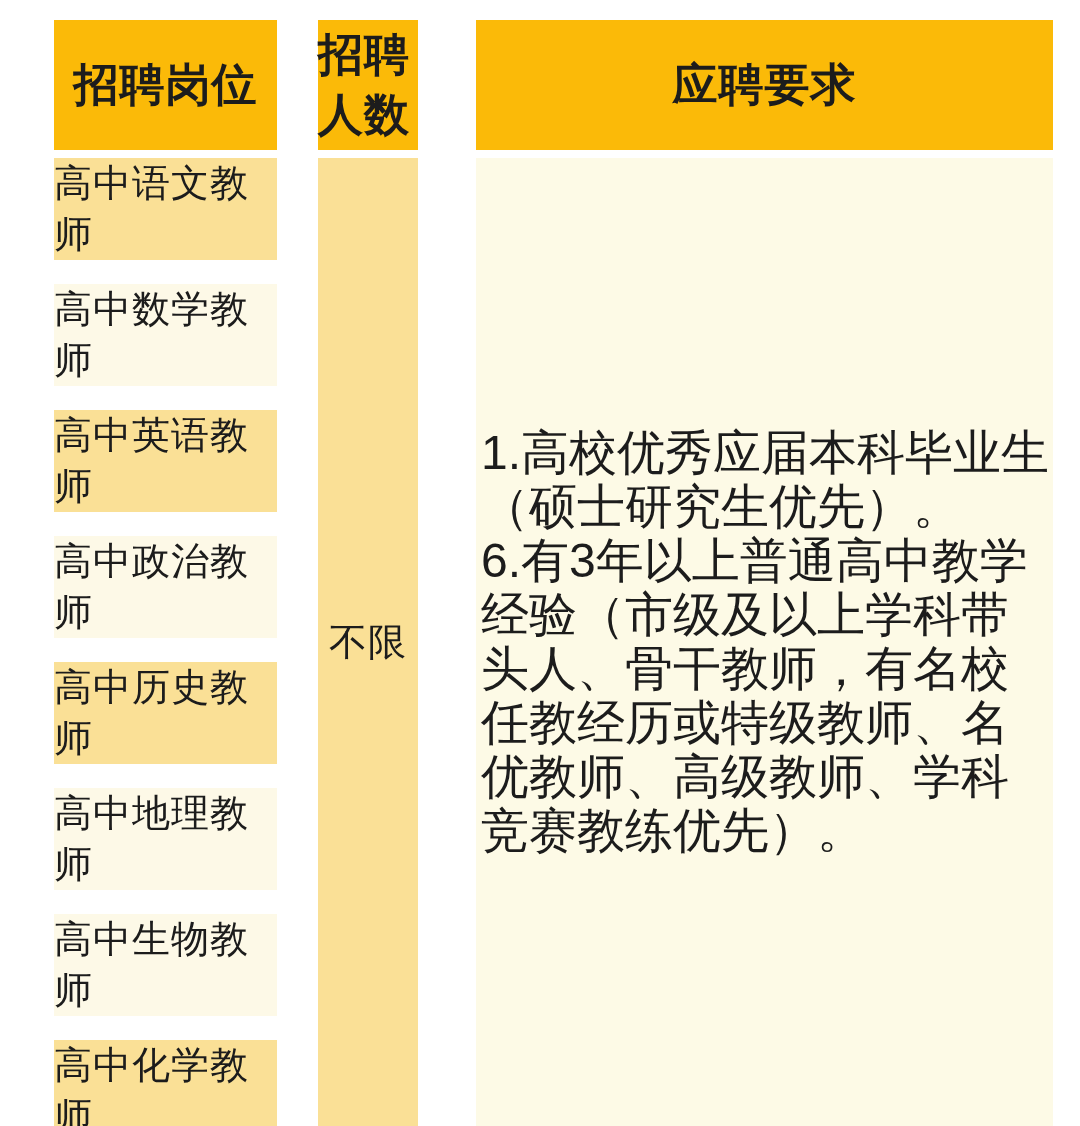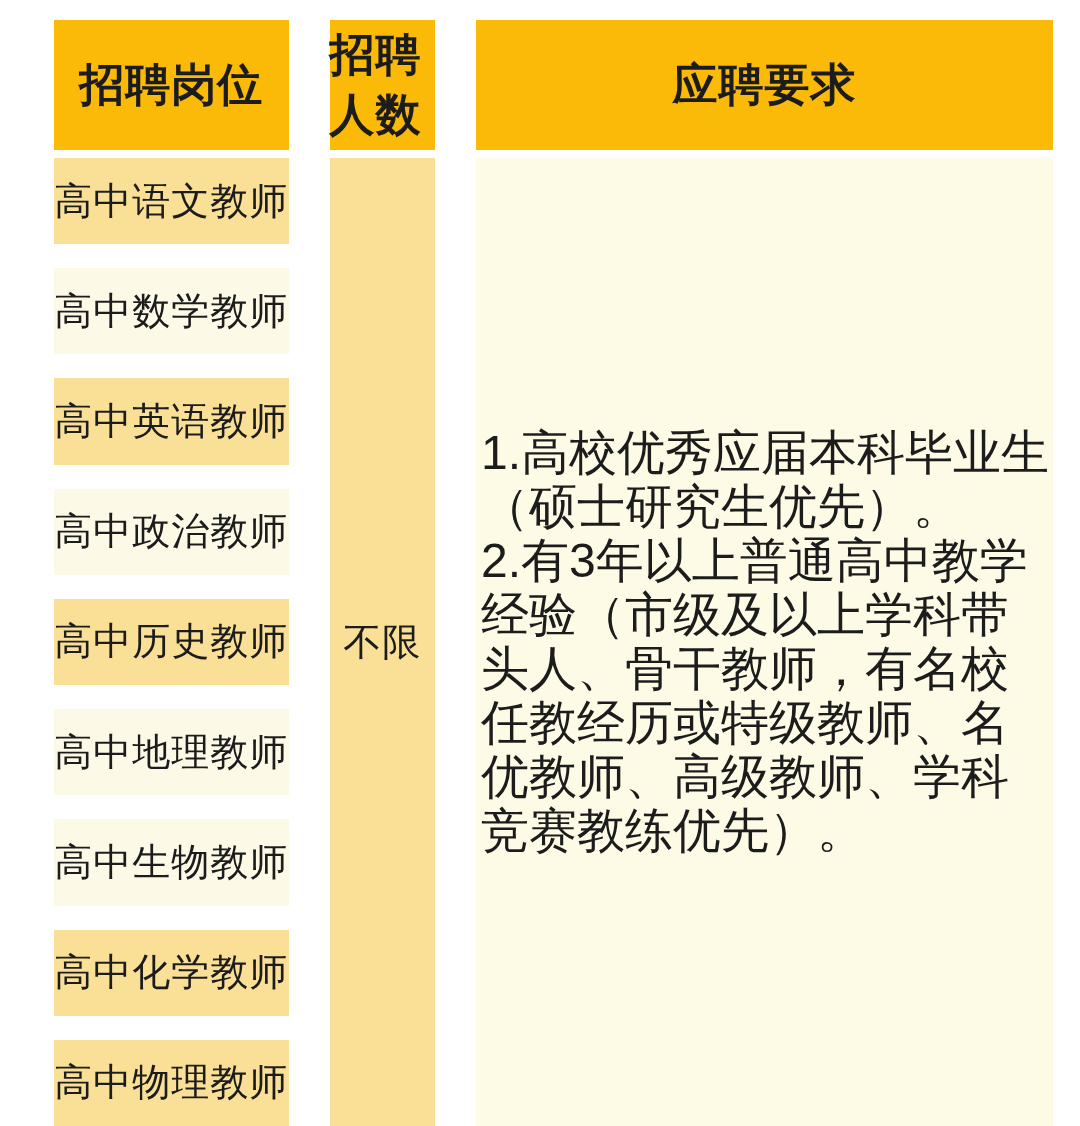--- a/index.html
+++ b/index.html
@@ -27,21 +27,21 @@
     gap: 9px;
   }
   .col {
     display: flex;
     flex-direction: column;
     height: 100%;
     padding-left: 32px;
   }
   .col-position { width: 346px; }
   .col-count    { width: 173px; }
-  .col-req      { flex: 1; }
+  .col-req      { flex: 1; margin-left: 17px; }
   .header-cell {
     flex: 0 0 130px;
     margin-bottom: 8px;
     background: var(--header-bg);
     display: flex;
     align-items: center;
     justify-content: center;
     font-size: 45px;
     font-weight: 700;
     letter-spacing: 1px;
@@ -112,21 +112,21 @@
     <div class="header-cell">招聘人数</div>
     <div class="body-cell count-cell">不限</div>
   </div>
 
   <div class="col col-req">
     <div class="header-cell">应聘要求</div>
     <div class="body-cell req-cell">
       <div class="req-lines">
         <div class="req-line">1.高校优秀应届本科毕业生</div>
         <div class="req-line">（硕士研究生优先）。</div>
-        <div class="req-line">2.有3年以上普通高中教学</div>
+        <div class="req-line">6.有3年以上普通高中教学</div>
         <div class="req-line">经验（市级及以上学科带</div>
         <div class="req-line">头人、骨干教师，有名校</div>
         <div class="req-line">任教经历或特级教师、名</div>
         <div class="req-line">优教师、高级教师、学科</div>
         <div class="req-line">竞赛教练优先）。</div>
       </div>
     </div>
   </div>
 
 </div>

